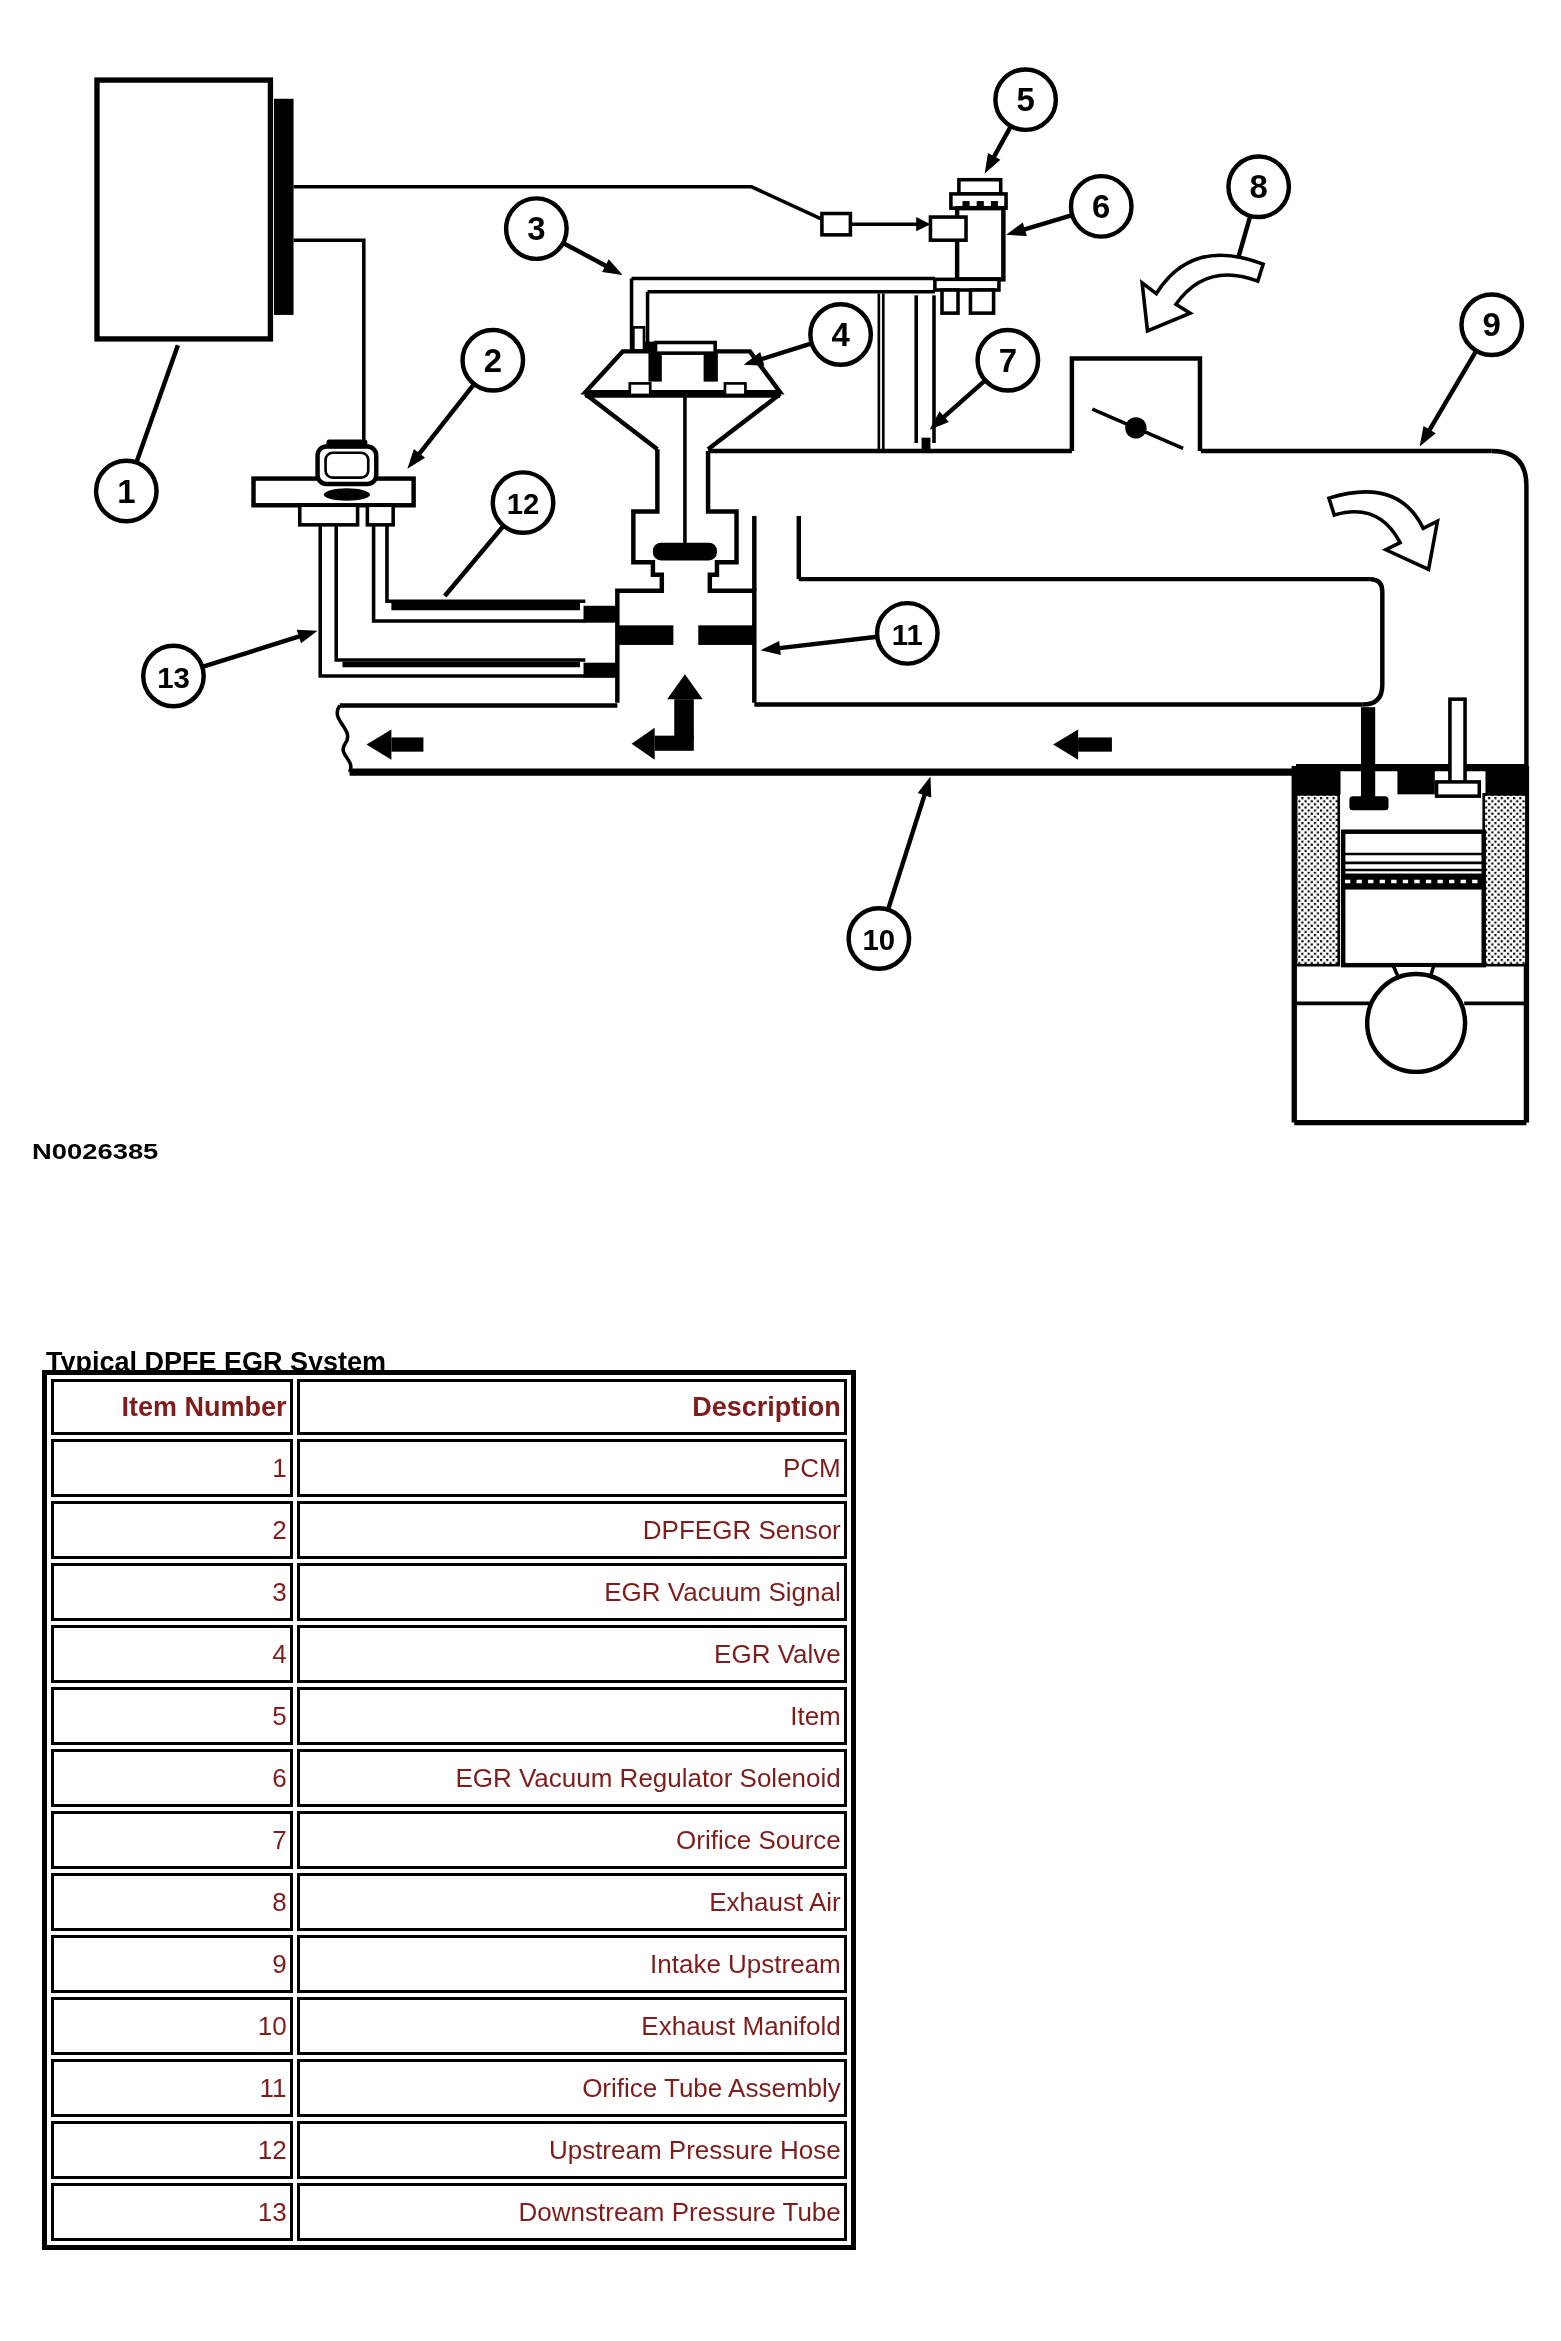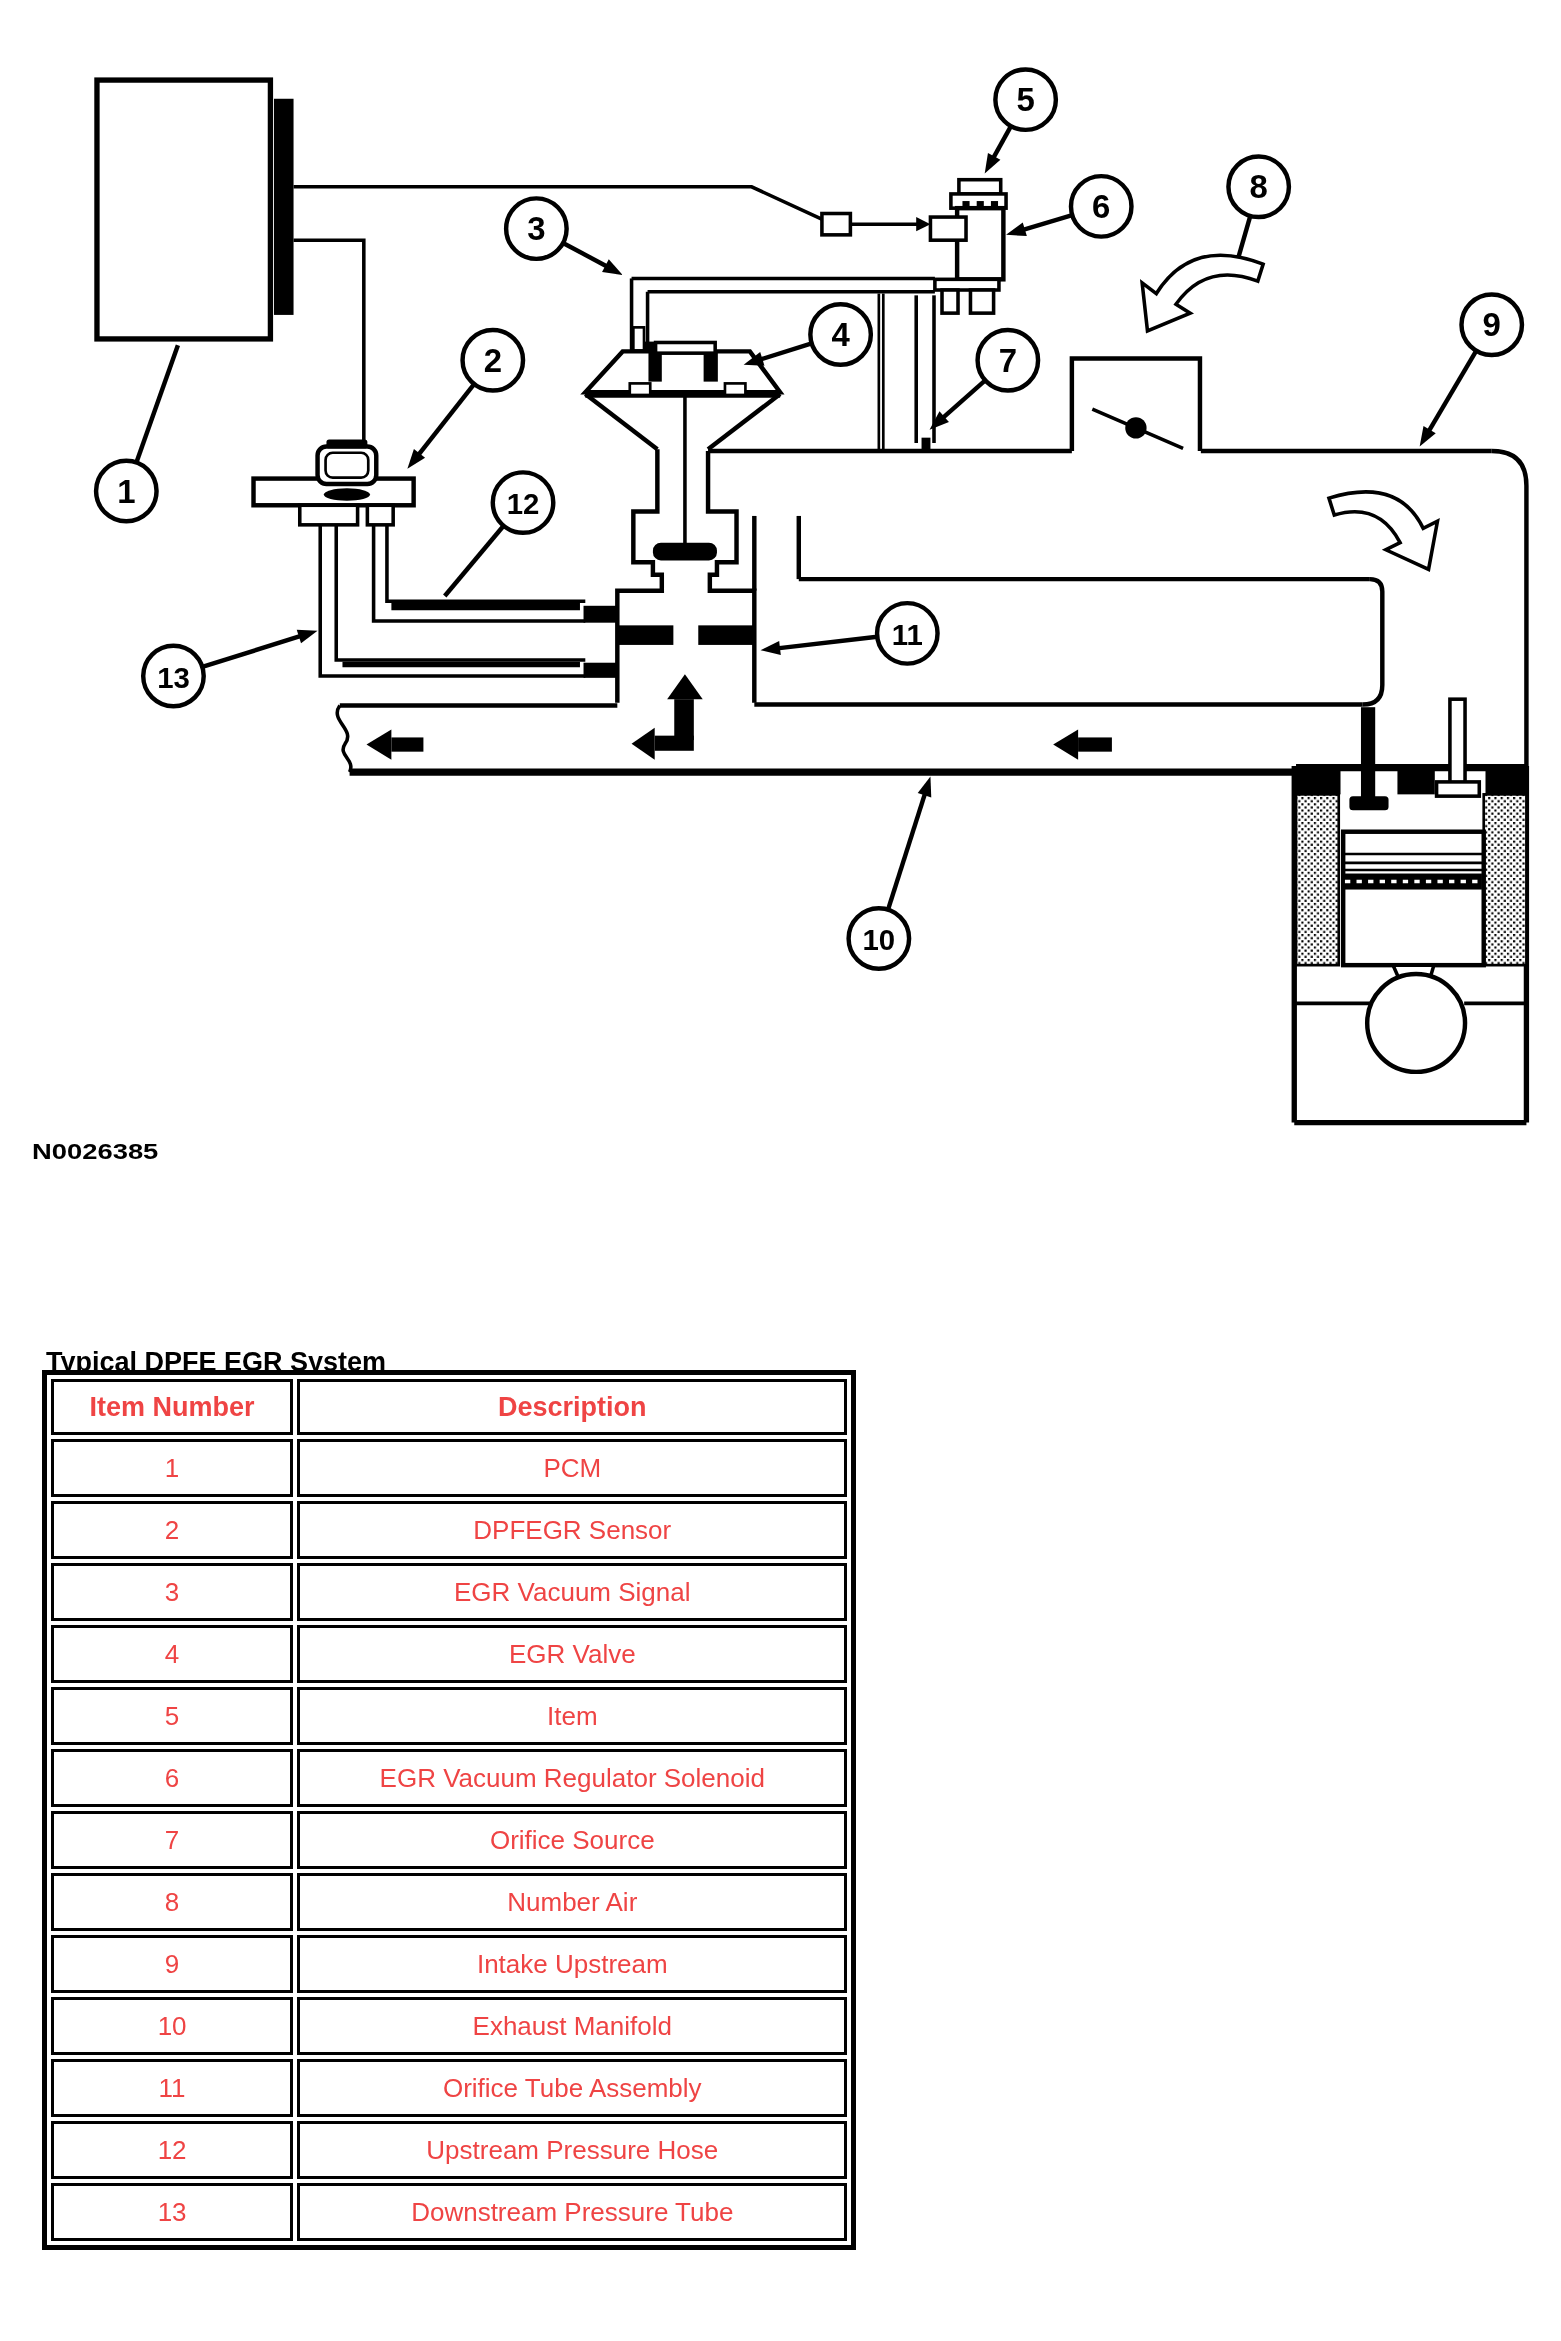--- a/index.html
+++ b/index.html
@@ -18,22 +18,22 @@
     margin-top:32px;
   }
   .parts-table{
     position:absolute;left:42px;top:1370px;
     border:5.3px solid #000;
     border-collapse:separate;border-spacing:4.4px;
     background:#fff;
   }
   .parts-table td,.parts-table th{
     border:3.6px solid #000;
-    text-align:center;vertical-align:middle;
-    color:#ef4444;background:#fff;
+    text-align:right;vertical-align:middle;
+    color:#7f1d1d;background:#fff;
     padding:0 3.6px;
   }
   .parts-table th{
     width:229px;height:50px;font-size:27px;font-weight:bold;
   }
   .parts-table th.desc{width:537px;margin-top:20px;}
   .parts-table td{height:52px;font-size:26px;font-weight:normal;}
 </style>
 </head>
 <body>
@@ -314,21 +314,21 @@
         <tr>
           <td>6</td>
           <td>EGR Vacuum Regulator Solenoid</td>
         </tr>
         <tr>
           <td>7</td>
           <td>Orifice Source</td>
         </tr>
         <tr>
           <td>8</td>
-          <td>Number Air</td>
+          <td>Exhaust Air</td>
         </tr>
         <tr>
           <td>9</td>
           <td>Intake Upstream</td>
         </tr>
         <tr>
           <td>10</td>
           <td>Exhaust Manifold</td>
         </tr>
         <tr>

